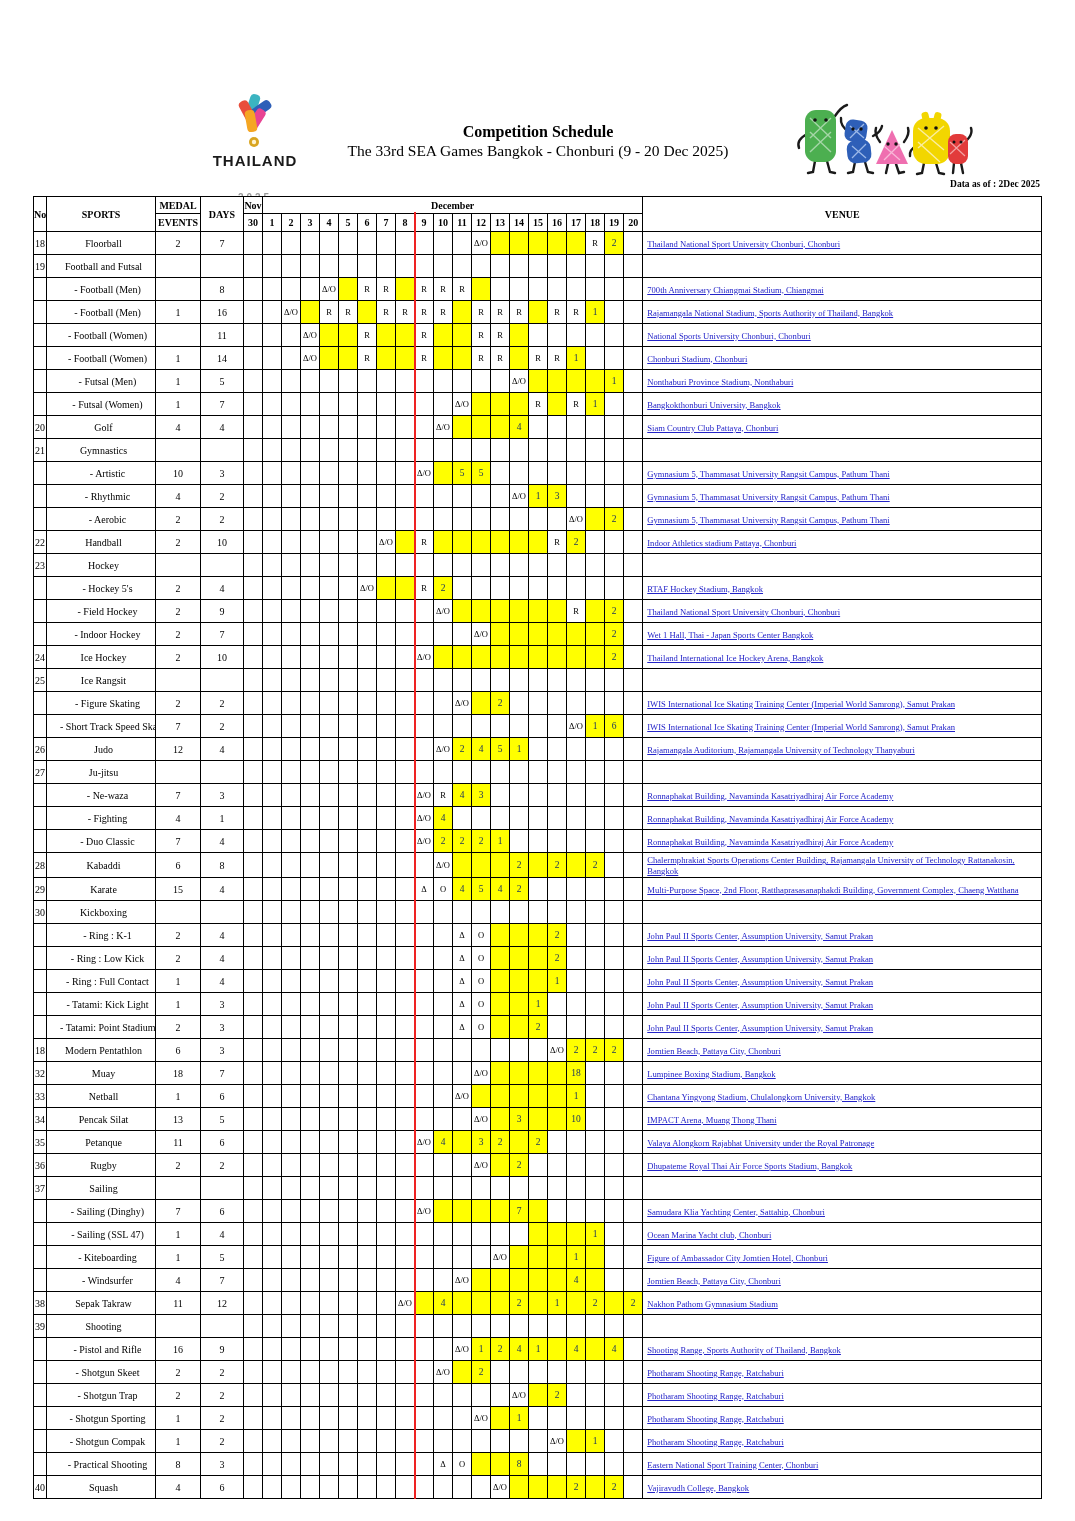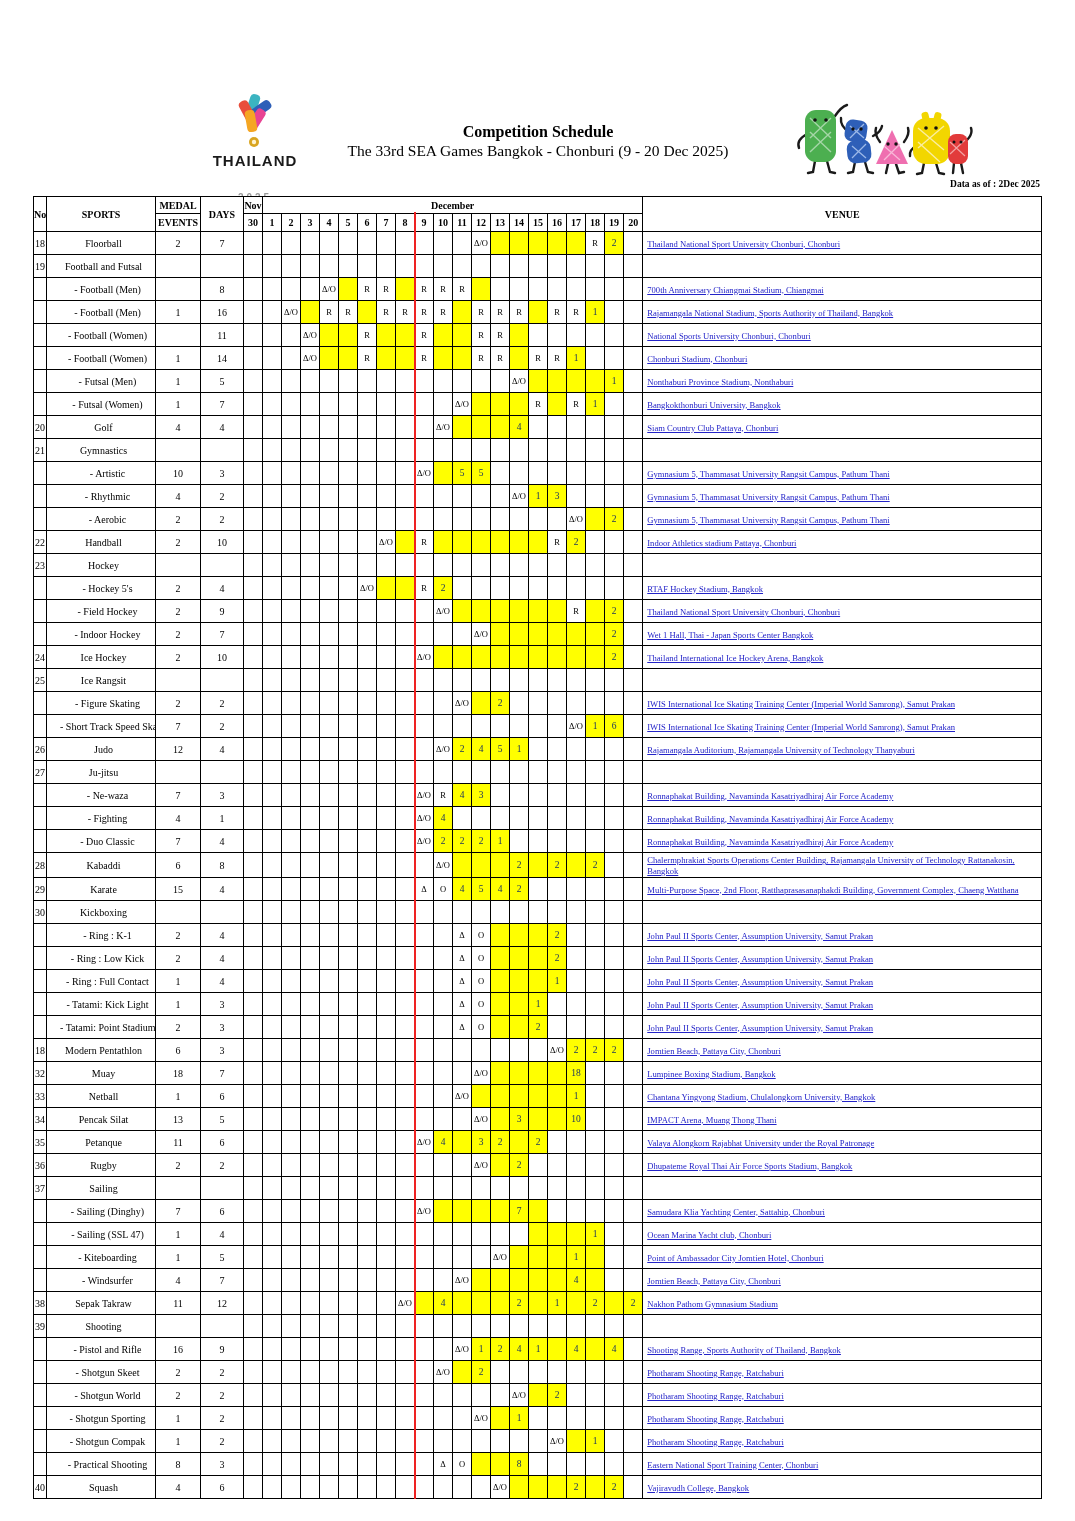--- a/index.html
+++ b/index.html
@@ -1430,21 +1430,21 @@
             <td class="dc"></td>
             <td class="dc"></td>
             <td class="dc"><span class="mark">Δ/O</span></td>
             <td class="dc y"></td>
             <td class="dc y"></td>
             <td class="dc y"></td>
             <td class="dc y"><span class="num">1</span></td>
             <td class="dc y"></td>
             <td class="dc"></td>
             <td class="dc"></td>
-            <td class="venue"><span class="vlink">Point of Ambassador City Jomtien Hotel, Chonburi</span></td>
+            <td class="venue"><span class="vlink">Figure of Ambassador City Jomtien Hotel, Chonburi</span></td>
           </tr>
           <tr>
             <td class="no"></td>
             <td class="sport sub">- Windsurfer</td>
             <td class="c">4</td>
             <td class="c">7</td>
             <td class="dc"></td>
             <td class="dc"></td>
             <td class="dc"></td>
             <td class="dc"></td>
@@ -1574,21 +1574,21 @@
             <td class="dc"></td>
             <td class="dc"></td>
             <td class="dc"></td>
             <td class="dc"></td>
             <td class="dc"></td>
             <td class="dc"></td>
             <td class="venue"><span class="vlink">Photharam Shooting Range, Ratchaburi</span></td>
           </tr>
           <tr>
             <td class="no"></td>
-            <td class="sport sub">- Shotgun World</td>
+            <td class="sport sub">- Shotgun Trap</td>
             <td class="c">2</td>
             <td class="c">2</td>
             <td class="dc"></td>
             <td class="dc"></td>
             <td class="dc"></td>
             <td class="dc"></td>
             <td class="dc"></td>
             <td class="dc"></td>
             <td class="dc"></td>
             <td class="dc"></td>

